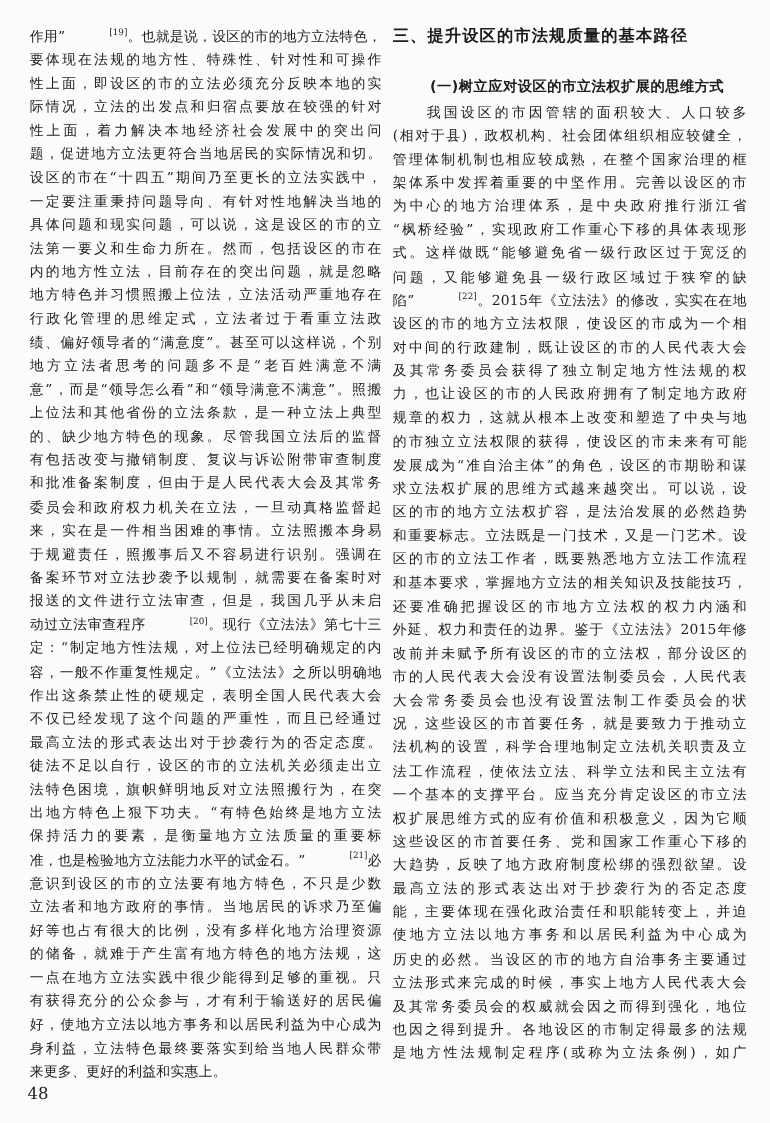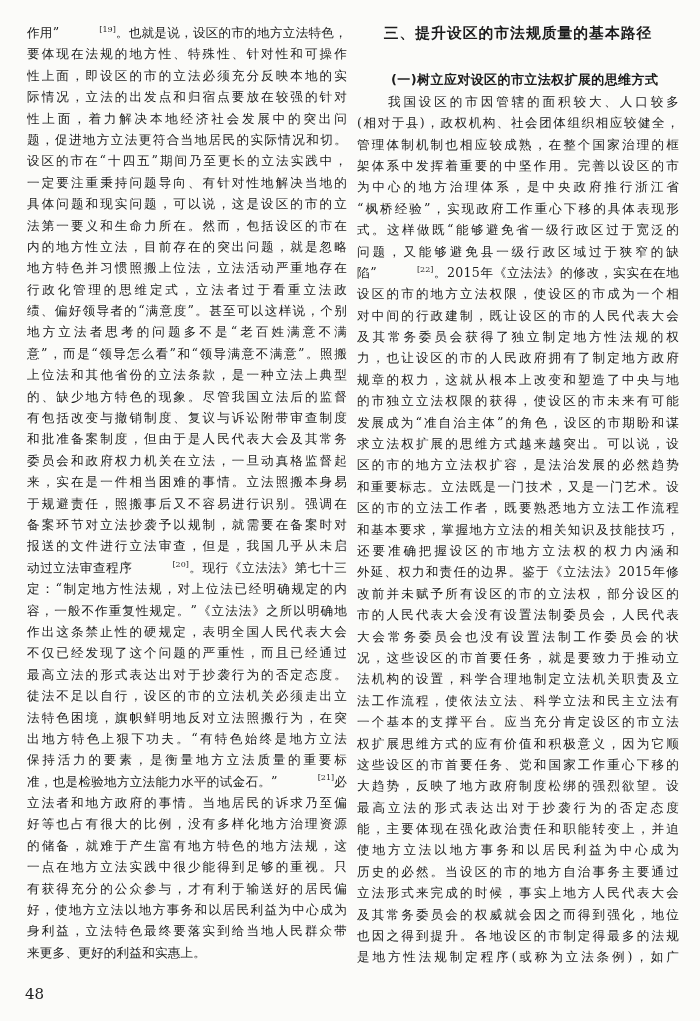--- a/index.html
+++ b/index.html
@@ -41,21 +41,20 @@
     font-size: 8px;
     line-height: 0;
     vertical-align: super;
     letter-spacing: 0;
     padding-left: 40px;
   }
   .section-heading {
     margin: 0 0 26px 0;
     height: 21.4px;
     line-height: 21.4px;
-    text-align: center;
     font-size: 14.8px;
     font-weight: bold;
     font-family: "DejaVu Sans", "Liberation Sans", sans-serif;
     letter-spacing: 1px;
   }
   .subsection-heading {
     margin: 0;
     height: 21.4px;
     line-height: 21.4px;
     padding-left: 34px;
@@ -108,20 +107,21 @@
       <div class="line">定：“制定地方性法规，对上位法已经明确规定的内</div>
       <div class="line">容，一般不作重复性规定。”《立法法》之所以明确地</div>
       <div class="line">作出这条禁止性的硬规定，表明全国人民代表大会</div>
       <div class="line">不仅已经发现了这个问题的严重性，而且已经通过</div>
       <div class="line">最高立法的形式表达出对于抄袭行为的否定态度。</div>
       <div class="line">徒法不足以自行，设区的市的立法机关必须走出立</div>
       <div class="line">法特色困境，旗帜鲜明地反对立法照搬行为，在突</div>
       <div class="line">出地方特色上狠下功夫。“有特色始终是地方立法</div>
       <div class="line">保持活力的要素，是衡量地方立法质量的重要标</div>
       <div class="line">准，也是检验地方立法能力水平的试金石。”<sup>[21]</sup>必须</div>
+      <div class="line">意识到设区的市的立法要有地方特色，不只是少数</div>
       <div class="line">立法者和地方政府的事情。当地居民的诉求乃至偏</div>
       <div class="line">好等也占有很大的比例，没有多样化地方治理资源</div>
       <div class="line">的储备，就难于产生富有地方特色的地方法规，这</div>
       <div class="line">一点在地方立法实践中很少能得到足够的重视。只</div>
       <div class="line">有获得充分的公众参与，才有利于输送好的居民偏</div>
       <div class="line">好，使地方立法以地方事务和以居民利益为中心成为</div>
       <div class="line">身利益，立法特色最终要落实到给当地人民群众带</div>
       <div class="line">来更多、更好的利益和实惠上。</div>
     </div>
 

